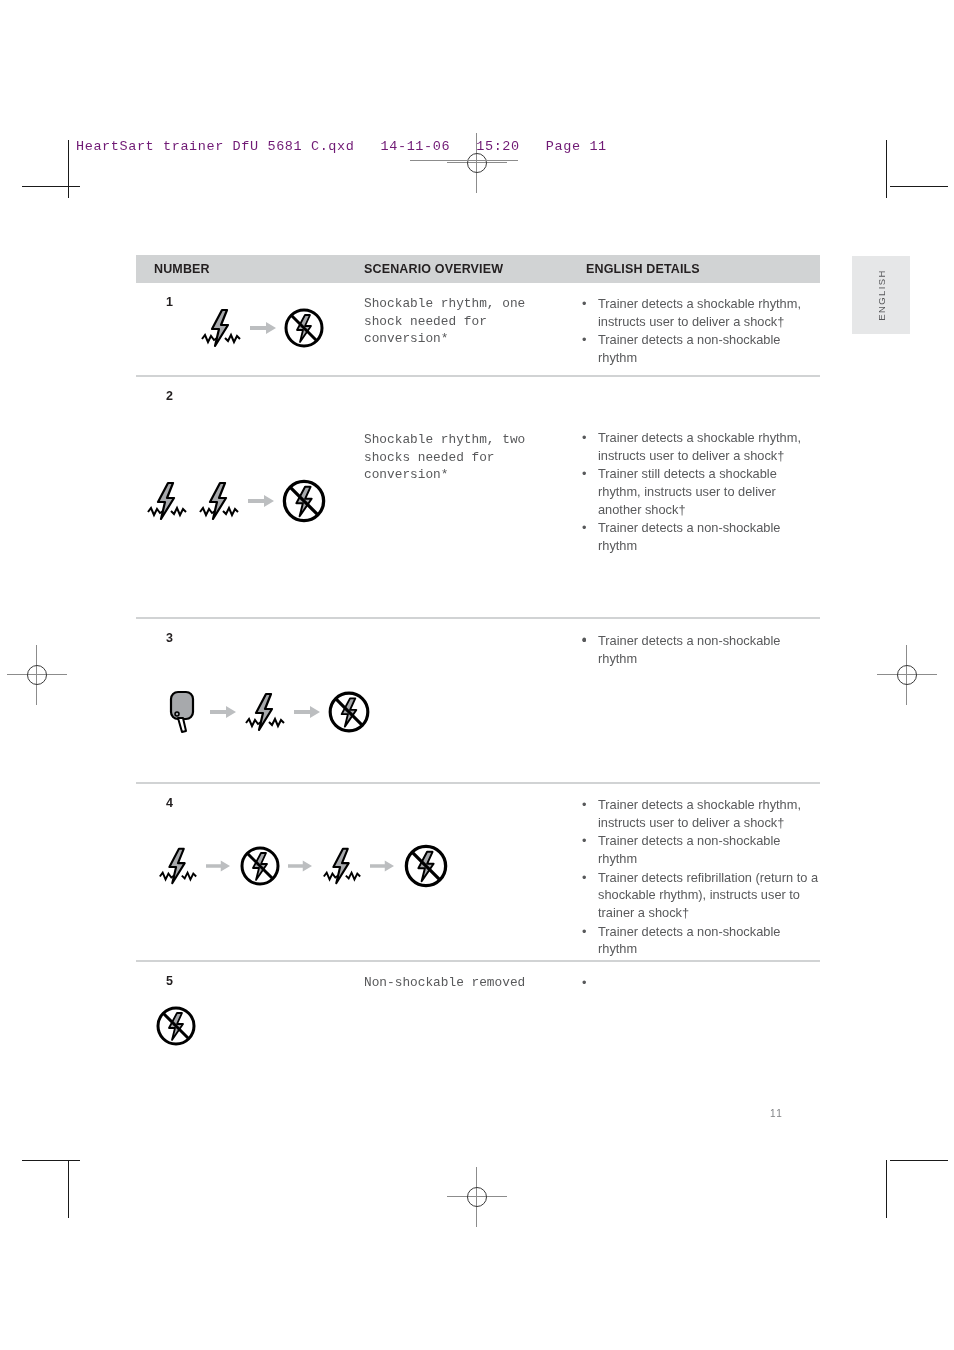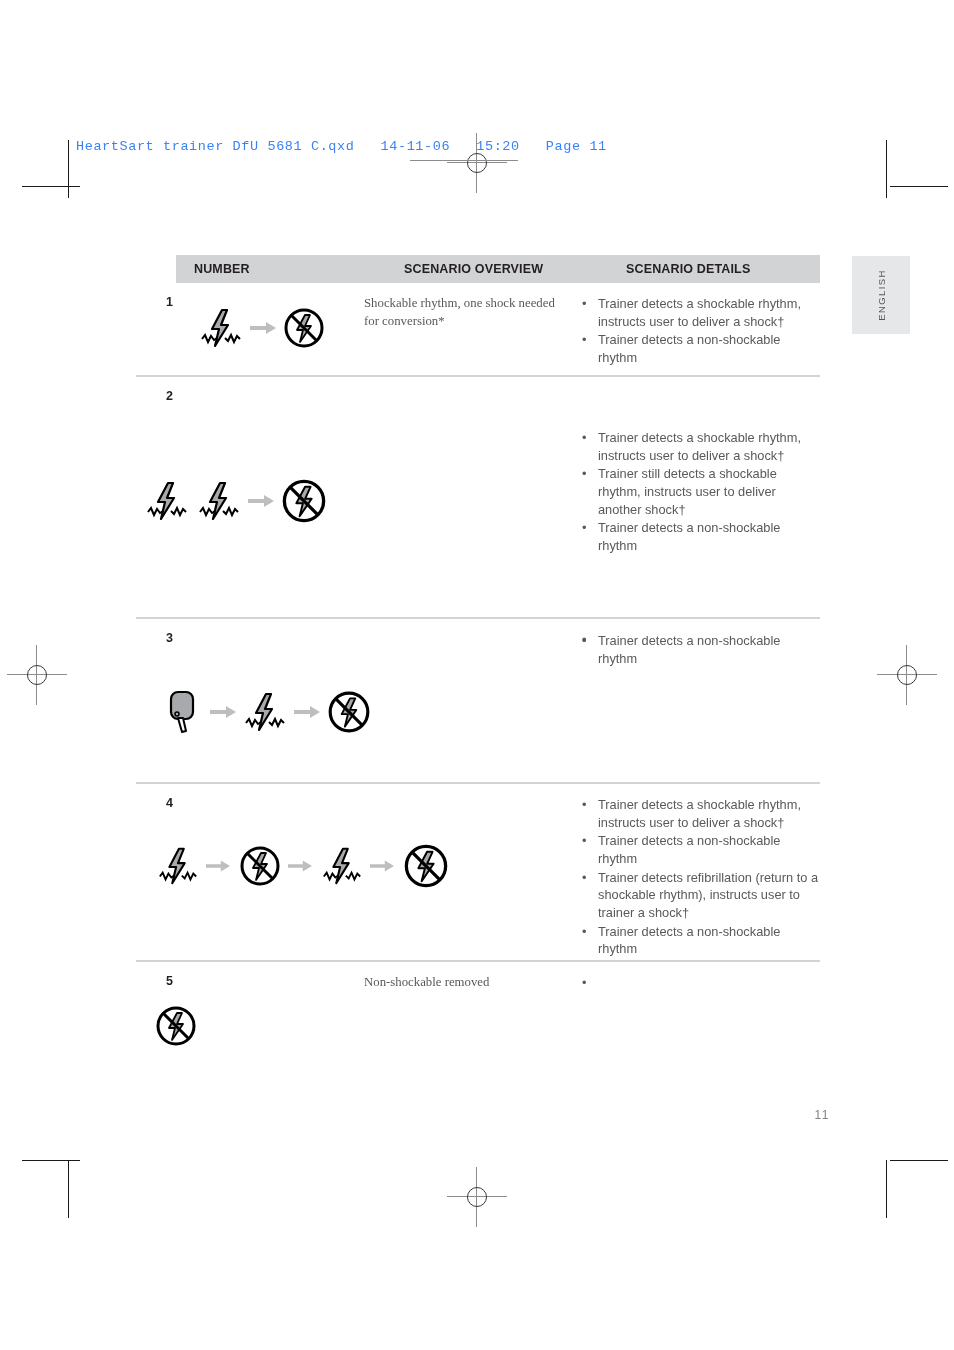--- a/index.html
+++ b/index.html
@@ -62,21 +62,21 @@
   .reg-bottom { left: 447px; top: 1167px; }
 
   
   .slug {
     position: absolute;
     left: 76px;
     top: 139px;
     font-family: "Liberation Mono", monospace;
     font-size: 13.5px;
     letter-spacing: 0.6px;
-    color: #3b82f6;
+    color: #701a75;
     white-space: pre;
   }
   .slug-rule {
     position: absolute;
     left: 410px;
     top: 160px;
     width: 108px;
     height: 1px;
     background: #8c8c8c;
   }
@@ -102,39 +102,38 @@
     white-space: nowrap;
     font-family: "Liberation Sans", sans-serif;
   }
 
   
   .page-number {
     position: absolute;
     left: 770px;
     top: 1108px;
     width: 60px;
-    text-align: right;
-    font-size: 12px;
+    text-align: left;
+    font-size: 10px;
     color: #808285;
     letter-spacing: 1.5px;
   }
 
   
   .table-wrap {
     position: absolute;
     left: 136px;
     top: 255px;
     width: 684px;
   }
 
   .thead {
     background: #d1d3d4;
     height: 28px;
     position: relative;
-    margin-left: 40px;
   }
   .thead .th {
     position: absolute;
     top: 7px;
     font-size: 12.5px;
     font-weight: bold;
     letter-spacing: 0.15px;
     color: #231f20;
     font-family: "Liberation Sans", sans-serif;
   }
@@ -160,21 +159,21 @@
   }
 
   .cell-overview {
     position: absolute;
     left: 228px;
     width: 200px;
     top: 12px;
     font-size: 12.8px;
     line-height: 1.38;
     color: #58595b;
-    font-family: Liberation Serif, serif;
+    font-family: Liberation Mono, monospace;
   }
 
   .cell-details {
     position: absolute;
     left: 444px;
     width: 240px;
     top: 12px;
   }
   .bullet-item {
     position: relative;
@@ -262,21 +261,21 @@
   <div class="side-tab-label">ENGLISH</div>
 </div>
 
 <div class="page-number">11</div>
 
 <div class="table-wrap">
 
   <div class="thead">
     <div class="th th-number">NUMBER</div>
     <div class="th th-overview">SCENARIO OVERVIEW</div>
-    <div class="th th-details">SCENARIO DETAILS</div>
+    <div class="th th-details">ENGLISH DETAILS</div>
   </div>
 
   <div class="row" id="row-1">
     <div class="cell-number">1</div>
     <div class="icon-strip">
       <span>
         <svg width="46" height="46" viewBox="0 0 46 46">
           <polygon points="24,5 14,24 21,24 17,41 30,20 23,20 29,5" fill="#a7a9ac" stroke="#000" stroke-width="2.2" stroke-linejoin="round"></polygon>
           <path d="M4 34 L7 30 L10 37 L13 31 L16 35 L19 33" fill="none" stroke="#000" stroke-width="2"></path>
           <path d="M27 33 L30 36 L33 30 L36 37 L39 31 L42 34" fill="none" stroke="#000" stroke-width="2"></path>
@@ -325,20 +324,21 @@
         </svg>
       </span>
       <span>
         <svg width="48" height="48" viewBox="0 0 44 44">
           <circle cx="22" cy="22" r="18" fill="none" stroke="#000" stroke-width="3"></circle>
           <polygon points="23,9 15,24 21,24 18,36 29,20 23,20 28,9" fill="#a7a9ac" stroke="#000" stroke-width="1.8" stroke-linejoin="round"></polygon>
           <line x1="9" y1="9" x2="35" y2="35" stroke="#000" stroke-width="3"></line>
         </svg>
       </span>
     </div>
+    <div class="cell-overview">Shockable rhythm, two shocks needed for conversion*</div>
     <div class="cell-details">
       <div class="bullet-item"><span class="dot">•</span><span>Trainer detects a shockable rhythm, instructs user to deliver a shock†</span></div>
       <div class="bullet-item"><span class="dot">•</span><span>Trainer still detects a shockable rhythm, instructs user to deliver another shock†</span></div>
       <div class="bullet-item"><span class="dot">•</span><span>Trainer detects a non-shockable rhythm</span></div>
     </div>
   </div>
 
   <div class="row" id="row-3">
     <div class="cell-number">3</div>
     <div class="icon-strip">

